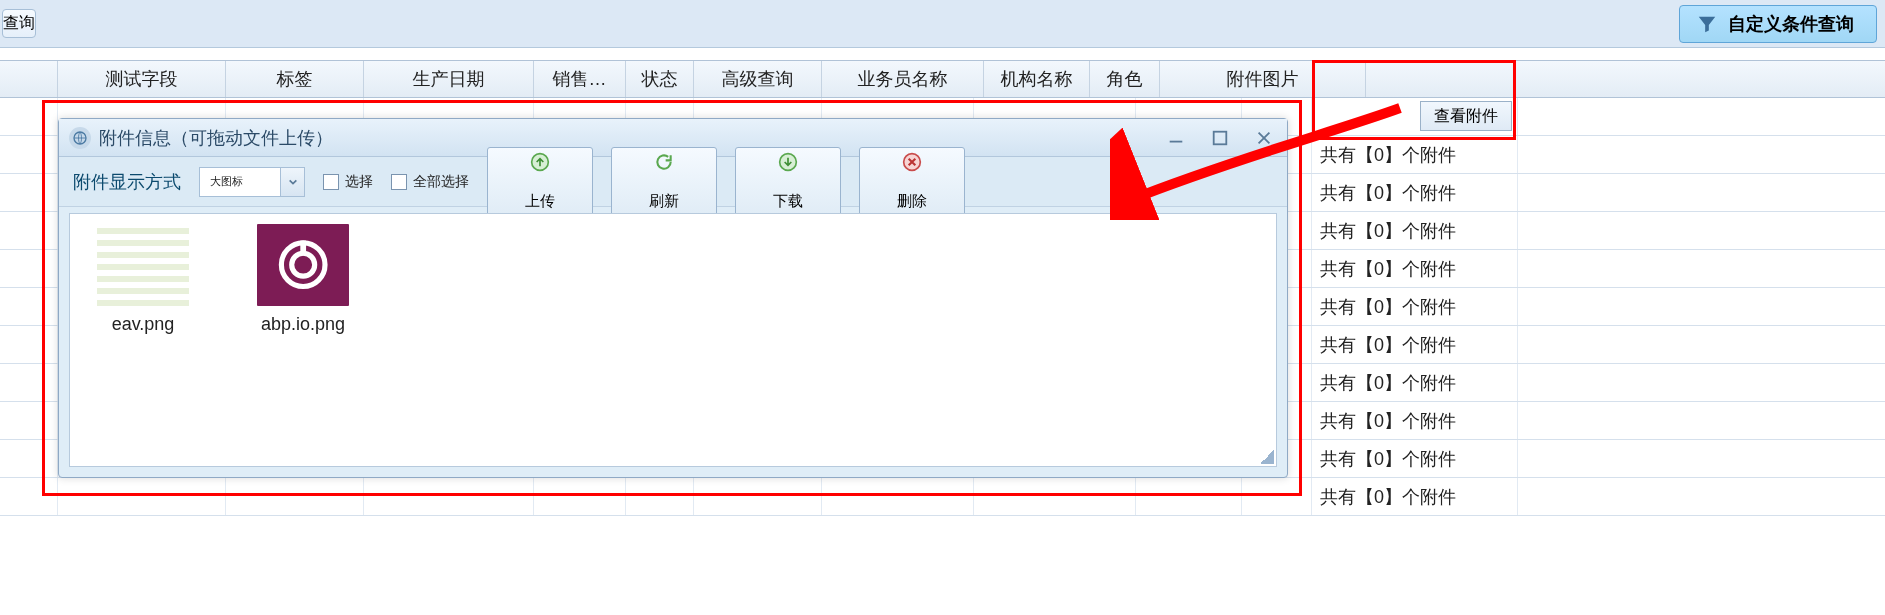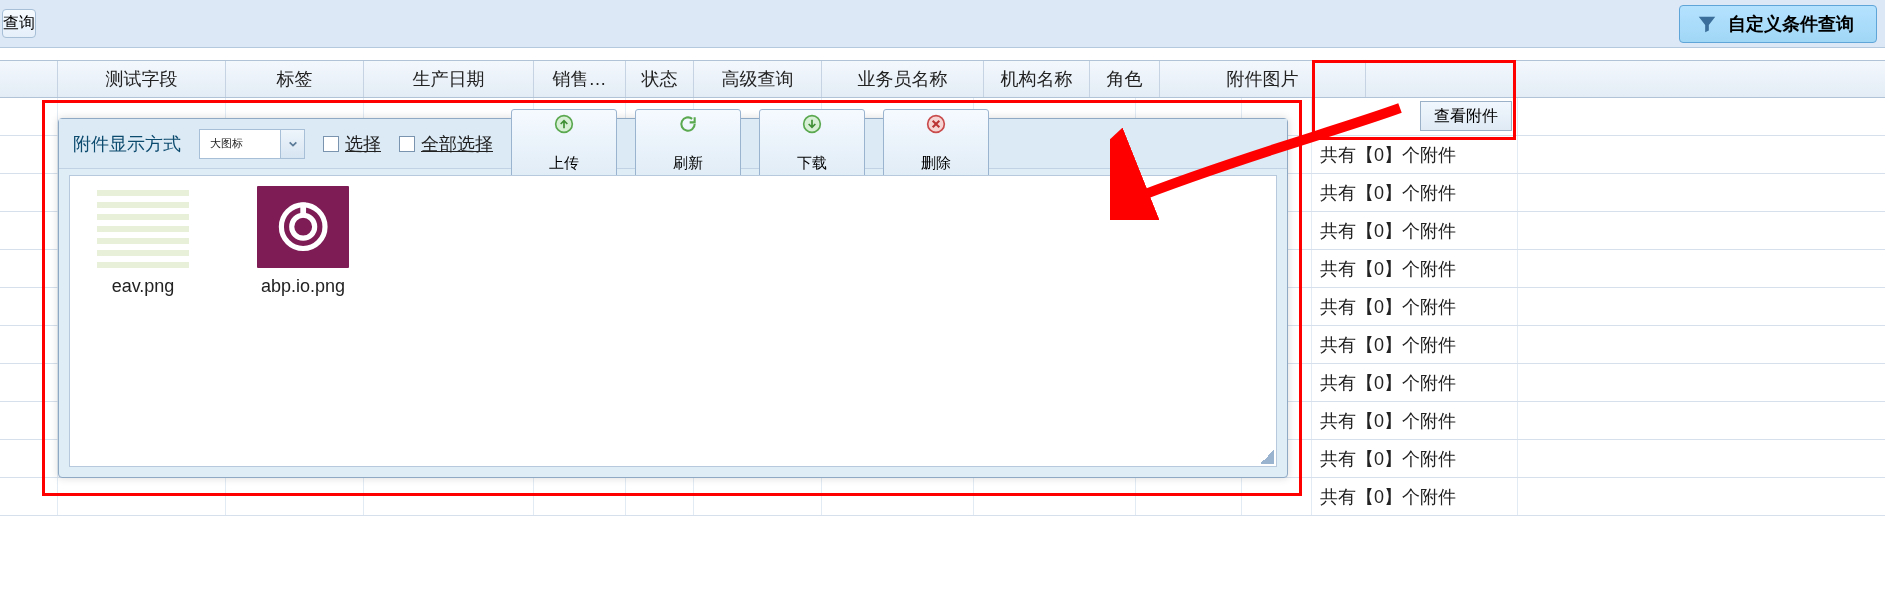--- a/index.html
+++ b/index.html
@@ -203,21 +203,21 @@
     display: flex; align-items: center;
     border: 1px solid #a7bfd7; background: #fff;
     height: 30px;
   }
   .dialog-toolbar .combo .combo-text { padding: 4px 10px; min-width: 80px; font-size: 11px; }
   .dialog-toolbar .combo .combo-arrow {
     width: 24px; height: 100%; background: linear-gradient(#eef5fb,#d7e5f2);
     border-left: 1px solid #a7bfd7; display: flex; align-items: center; justify-content: center;
     cursor: pointer;
   }
-  .dialog-toolbar .chk { display: flex; align-items: center; gap: 6px; font-size: 18px; cursor: pointer; text-decoration: underline; }
+  .dialog-toolbar .chk { display: flex; align-items: center; gap: 6px; font-size: 14px; cursor: pointer; }
   .dialog-toolbar .chk .box { width: 16px; height: 16px; border: 1px solid #7a94af; background: #fff; }
   .dialog-toolbar .tbtn {
     display: flex; align-items: center; gap: 20px;
     border: 1px solid #9ab4cf; background: linear-gradient(#f5faff,#e0ecf6);
     padding: 4px 22px; font-size: 15px; border-radius: 3px; cursor: pointer;
     min-width: 106px; justify-content: center; flex-direction: column;
   }
   .dialog-toolbar .tbtn .tic { width: 20px; height: 20px; }
 
   .dialog-body {
@@ -459,20 +459,46 @@
         <div class="cell c9"></div>
         <div class="cell c10"></div>
       <div class="cell c11 attach-cell">共有【0】个附件</div>
     </div>
   </div>
 </div>
 
 <button class="view-attach-btn">查看附件</button>
 
 <div class="dialog">
+  <div class="dialog-title">
+    <span class="tit-icon">
+      <svg class="svg" viewBox="0 0 24 24" width="16" height="16">
+          <circle cx="12" cy="12" r="9" fill="none" stroke="#4b7aa3" stroke-width="2"></circle>
+          <path d="M3 12h18M12 3c3 3 3 15 0 18M12 3c-3 3-3 15 0 18" fill="none" stroke="#4b7aa3" stroke-width="1.3"></path>
+        </svg>
+    </span>
+    <span>附件信息（可拖动文件上传）</span>
+    <div class="win-controls">
+      <span class="win-btn">
+          <svg viewBox="0 0 20 20" width="18" height="18">
+            <rect x="3" y="13" width="14" height="2" fill="#5a7a98"></rect>
+          </svg>
+        </span>
+      <span class="win-btn">
+          <svg viewBox="0 0 20 20" width="18" height="18">
+            <rect x="3" y="3" width="14" height="14" fill="none" stroke="#5a7a98" stroke-width="2"></rect>
+          </svg>
+        </span>
+      <span class="win-btn">
+          <svg viewBox="0 0 20 20" width="18" height="18">
+            <path d="M4 4l12 12M16 4L4 16" stroke="#5a7a98" stroke-width="2"></path>
+          </svg>
+        </span>
+    </div>
+  </div>
 
   <div class="dialog-toolbar">
     <span class="lbl">附件显示方式</span>
     <div class="combo">
       <span class="combo-text">大图标</span>
       <span class="combo-arrow">
         <svg viewBox="0 0 12 12" width="10" height="10">
             <path d="M2 4l4 4 4-4" fill="none" stroke="#5a7a98" stroke-width="2"></path>
           </svg>
       </span>

